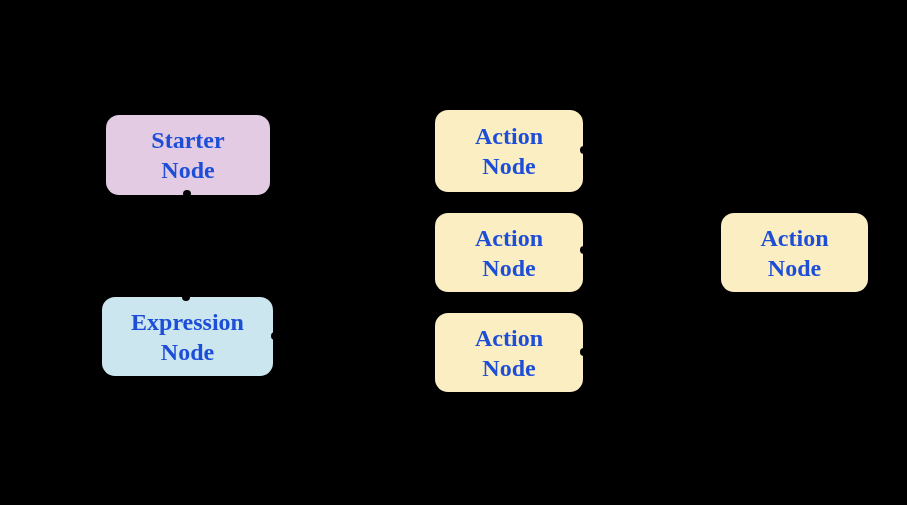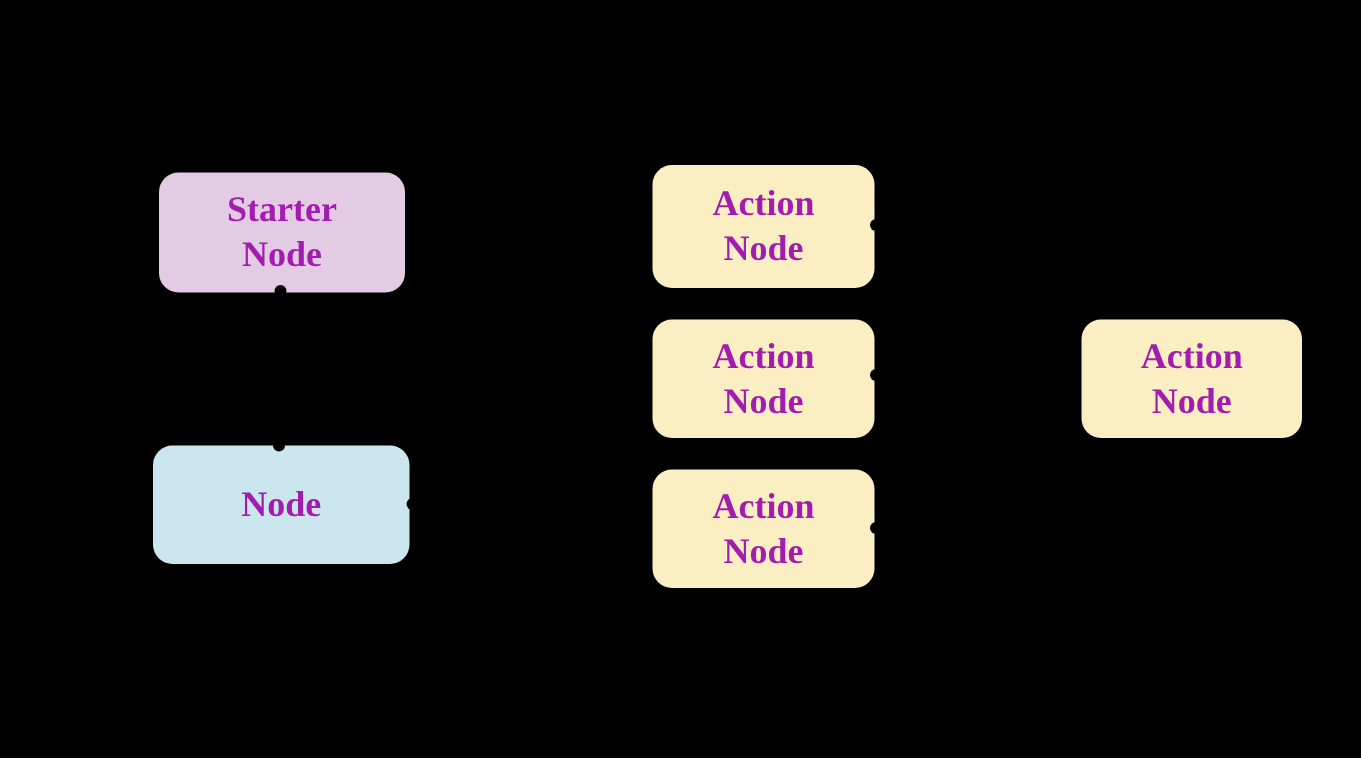--- a/index.html
+++ b/index.html
@@ -22,21 +22,21 @@
     align-items: center;
     justify-content: center;
     border-radius: 13px;
     z-index: 1;
     text-align: center;
   }
   .node .line {
     font-weight: bold;
     font-size: 24px;
     line-height: 30px;
-    color: #a21caf;
+    color: #1d4ed8;
     white-space: nowrap;
   }
   .node-starter {
     left: 106px; top: 115px;
     width: 164px; height: 80px;
     background: #e2cbe3;
   }
   .node-expression {
     left: 102px; top: 297px;
     width: 171px; height: 79px;
@@ -81,20 +81,21 @@
 <body>
 
 <div class="canvas">
 
   <div class="node node-starter">
     <span class="line">Starter</span>
     <span class="line">Node</span>
   </div>
 
   <div class="node node-expression">
+    <span class="line">Expression</span>
     <span class="line">Node</span>
   </div>
 
   <div class="node node-action-1">
     <span class="line">Action</span>
     <span class="line">Node</span>
   </div>
 
   <div class="node node-action-2">
     <span class="line">Action</span>

